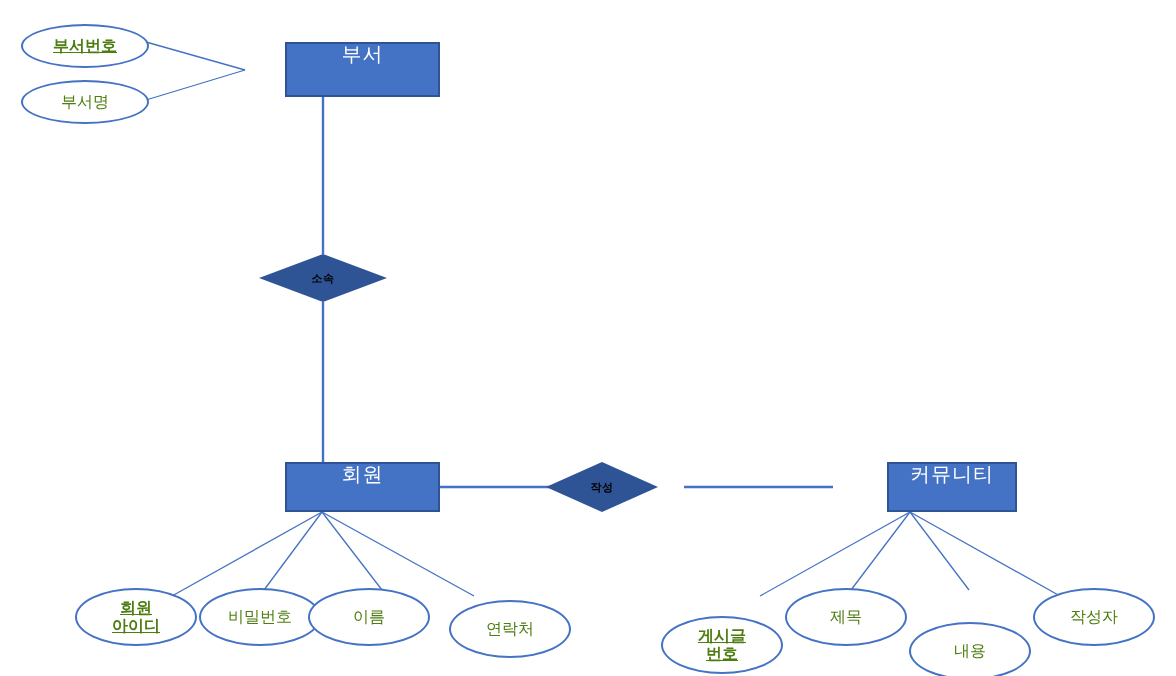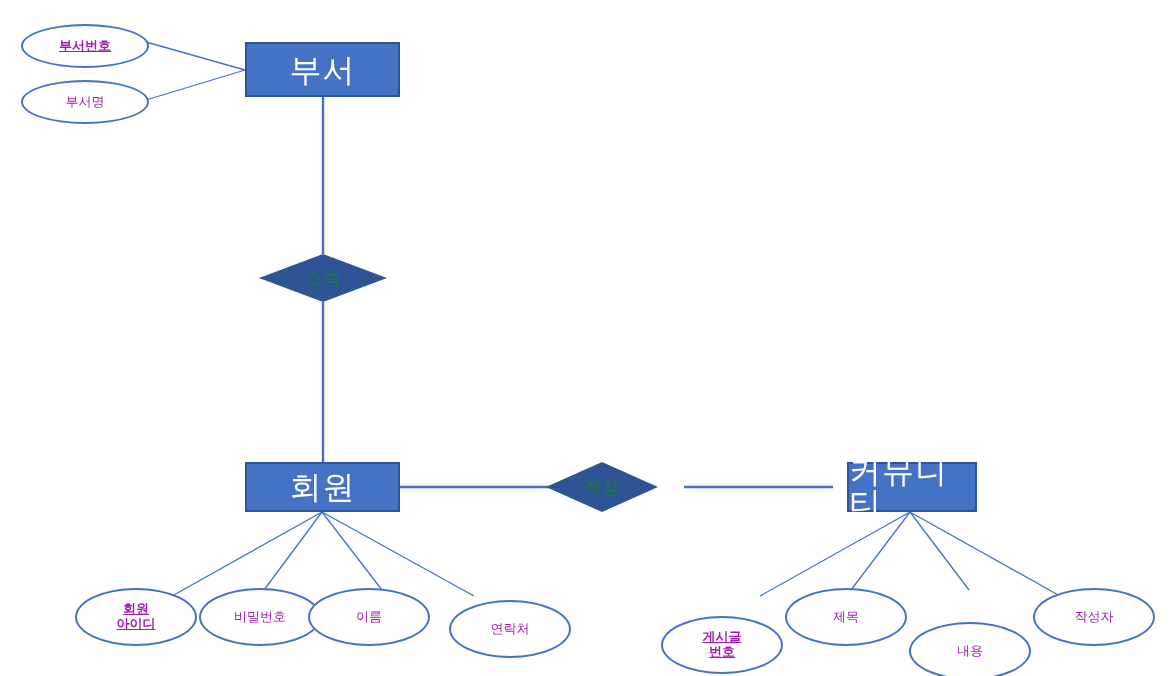--- a/index.html
+++ b/index.html
@@ -24,28 +24,29 @@
     top: 0;
     width: 1176px;
     height: 676px;
   }
   .entity {
     position: absolute;
     background: #4472C4;
     border: 2px solid #2F5496;
     box-sizing: border-box;
     display: flex;
-    align-items: center;
+    align-items: flex-start;
     justify-content: center;
     color: #ffffff;
-    font-size: 32px;
+    font-size: 20px;
     font-weight: 400;
     letter-spacing: 1px;
     line-height: 1;
     z-index: 3;
+    margin-left: 40px;
   }
   .relationship {
     position: absolute;
     z-index: 3;
   }
   .relationship .dia-shape {
     position: absolute;
     left: 0;
     top: 0;
     width: 100%;
@@ -55,37 +56,37 @@
   }
   .relationship .dia-label {
     position: absolute;
     left: 0;
     top: 0;
     width: 100%;
     height: 100%;
     display: flex;
     align-items: center;
     justify-content: center;
-    color: #15803d;
-    font-size: 17px;
-    font-weight: normal;
+    color: #000000;
+    font-size: 11px;
+    font-weight: bold;
     letter-spacing: 0.5px;
   }
   .attr {
     position: absolute;
     background: #ffffff;
     border: 2px solid #4472C4;
     border-radius: 50%;
     box-sizing: border-box;
     display: flex;
     align-items: center;
     justify-content: center;
     text-align: center;
-    color: #a21caf;
-    font-size: 13px;
+    color: #4d7c0f;
+    font-size: 16px;
     line-height: 1.15;
     z-index: 2;
   }
   .attr.pk > span {
     font-weight: bold;
     text-decoration: underline;
   }
 </style>
 </head>
 <body>

